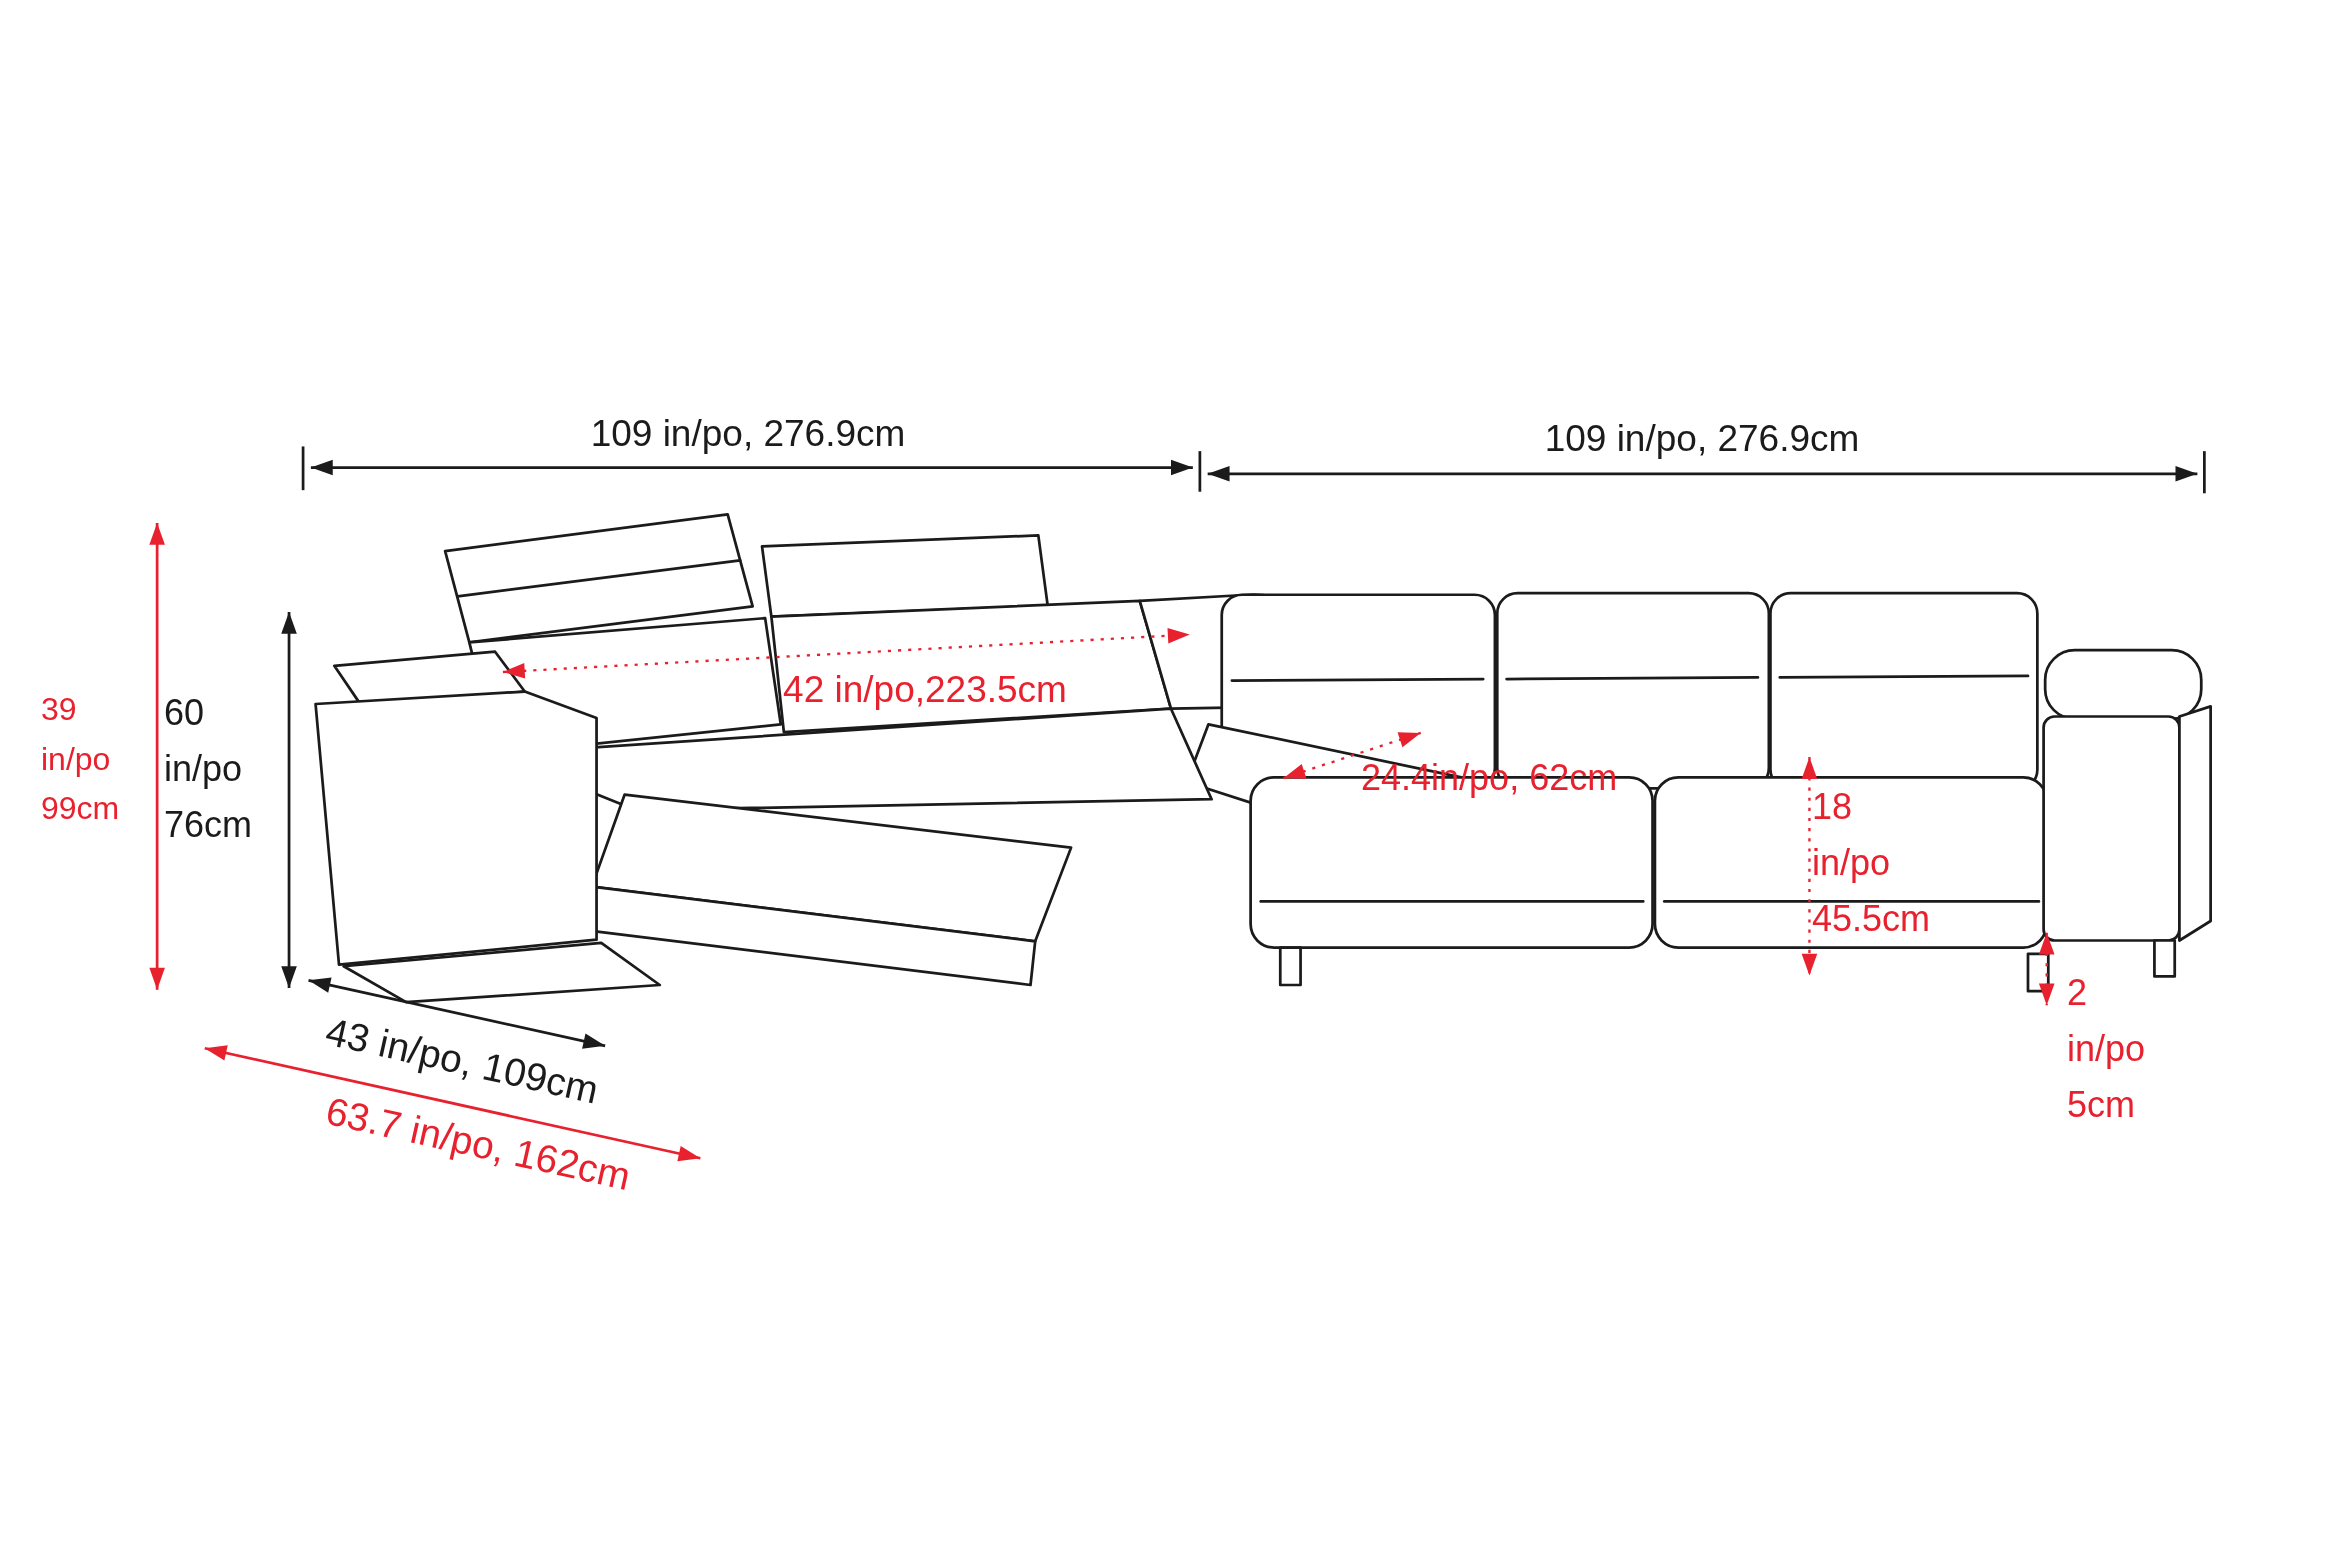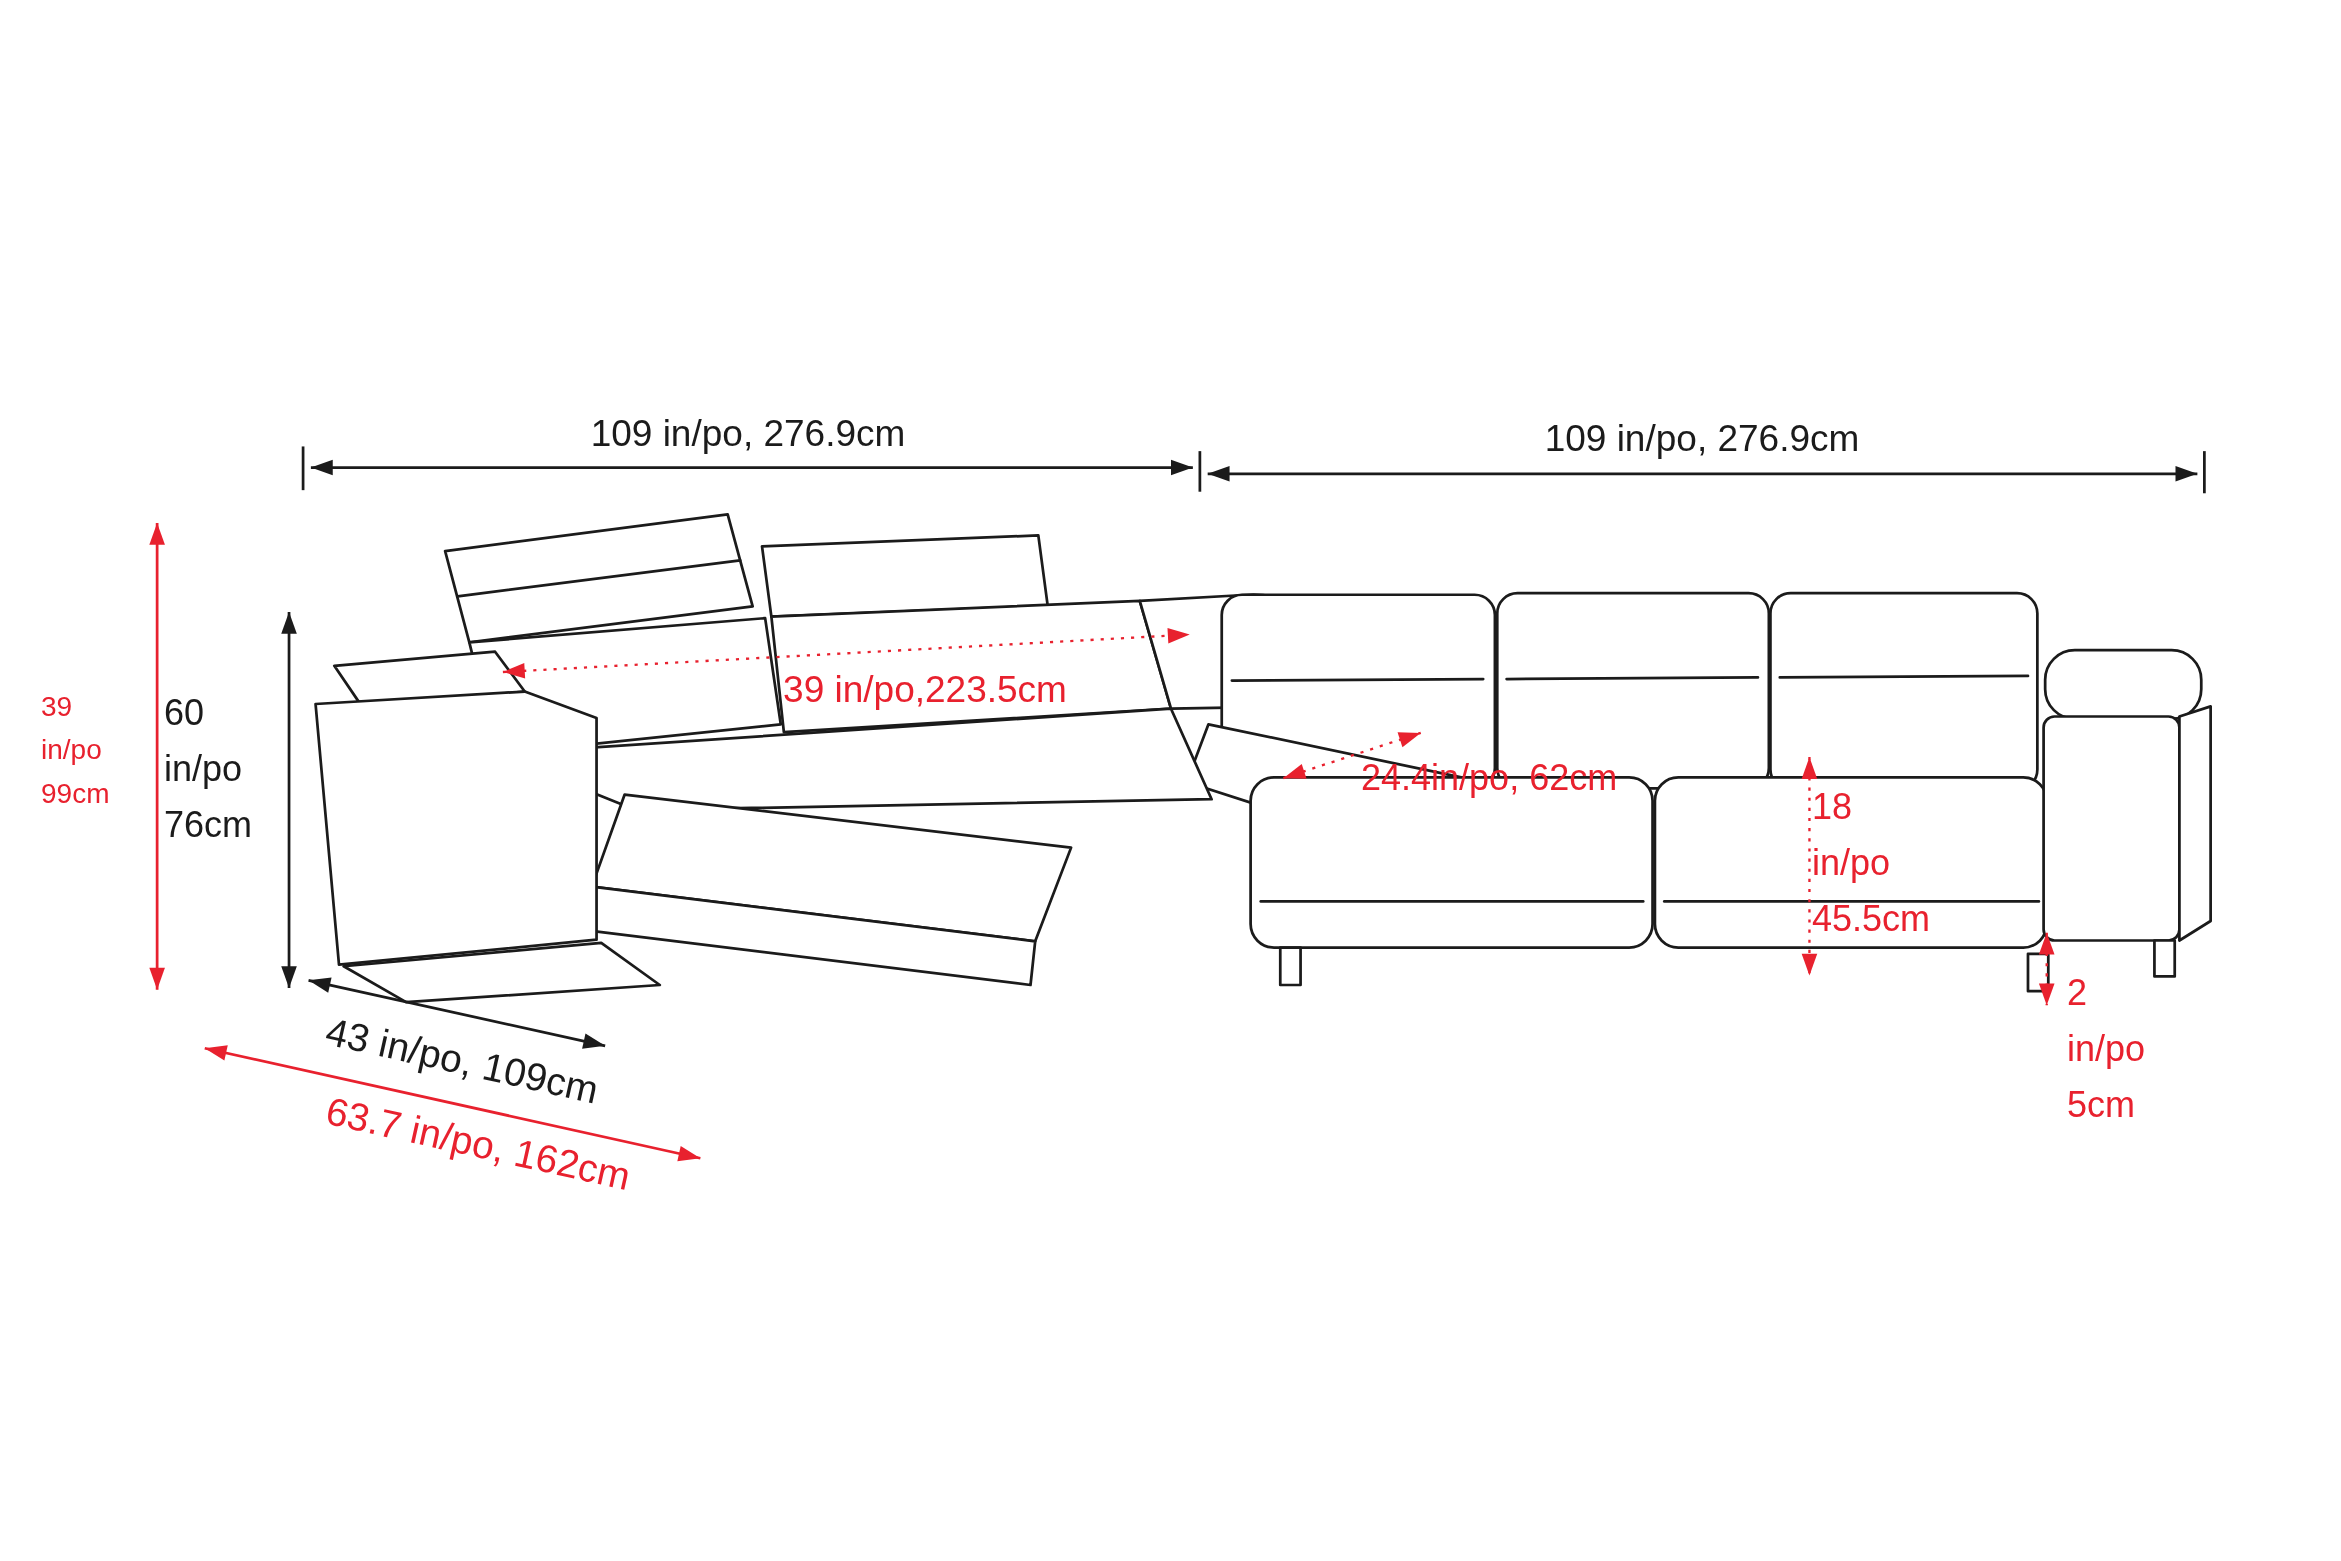--- a/index.html
+++ b/index.html
@@ -120,29 +120,29 @@
       <line class="dim-black" x1="395" y1="1256" x2="775" y2="1340" marker-start="url(#mb)" marker-end="url(#mb)"></line>
 
       <line class="dim-red" x1="262" y1="1343" x2="897" y2="1484" marker-start="url(#mr)" marker-end="url(#mr)"></line>
     </g>
   </svg>
 
   <div class="lbl ctr" style="left:748px;top:412px;">109 in/po, 276.9cm</div>
 
   <div class="lbl ctr" style="left:1702px;top:417px;">109 in/po, 276.9cm</div>
 
-  <div class="lbl red ml" style="left:41px;top:685px;font-size:28px;">39
+  <div class="lbl red ml" style="left:41px;top:685px;font-size:32px;">39
 in/po
 99cm</div>
 
   <div class="lbl ml" style="left:164px;top:685px;font-size:36px;">60
 in/po
 76cm</div>
 
-  <div class="lbl red ctr" style="left:925px;top:668px;">39 in/po,223.5cm</div>
+  <div class="lbl red ctr" style="left:925px;top:668px;">42 in/po,223.5cm</div>
 
   <div class="lbl red" style="left:1361px;top:756px;font-size:36px;">24.4in/po, 62cm</div>
 
   <div class="lbl red ml" style="left:1812px;top:779px;font-size:36px;">18
 in/po
 45.5cm</div>
 
   <div class="lbl red ml" style="left:2067px;top:965px;font-size:36px;">2
 in/po
 5cm</div>

